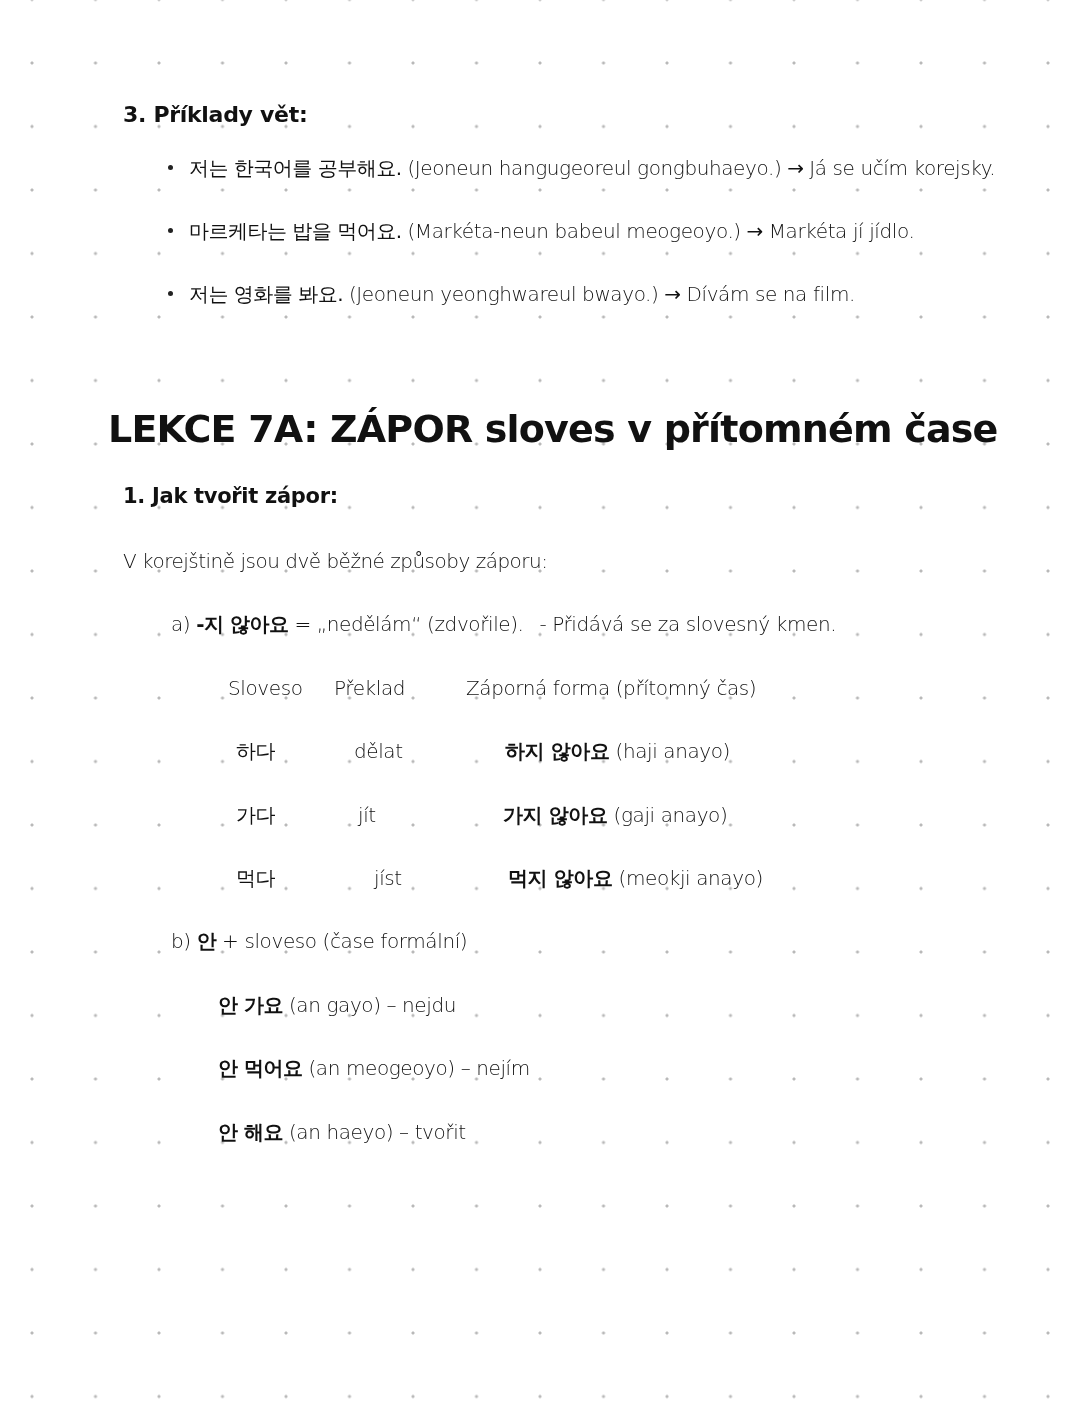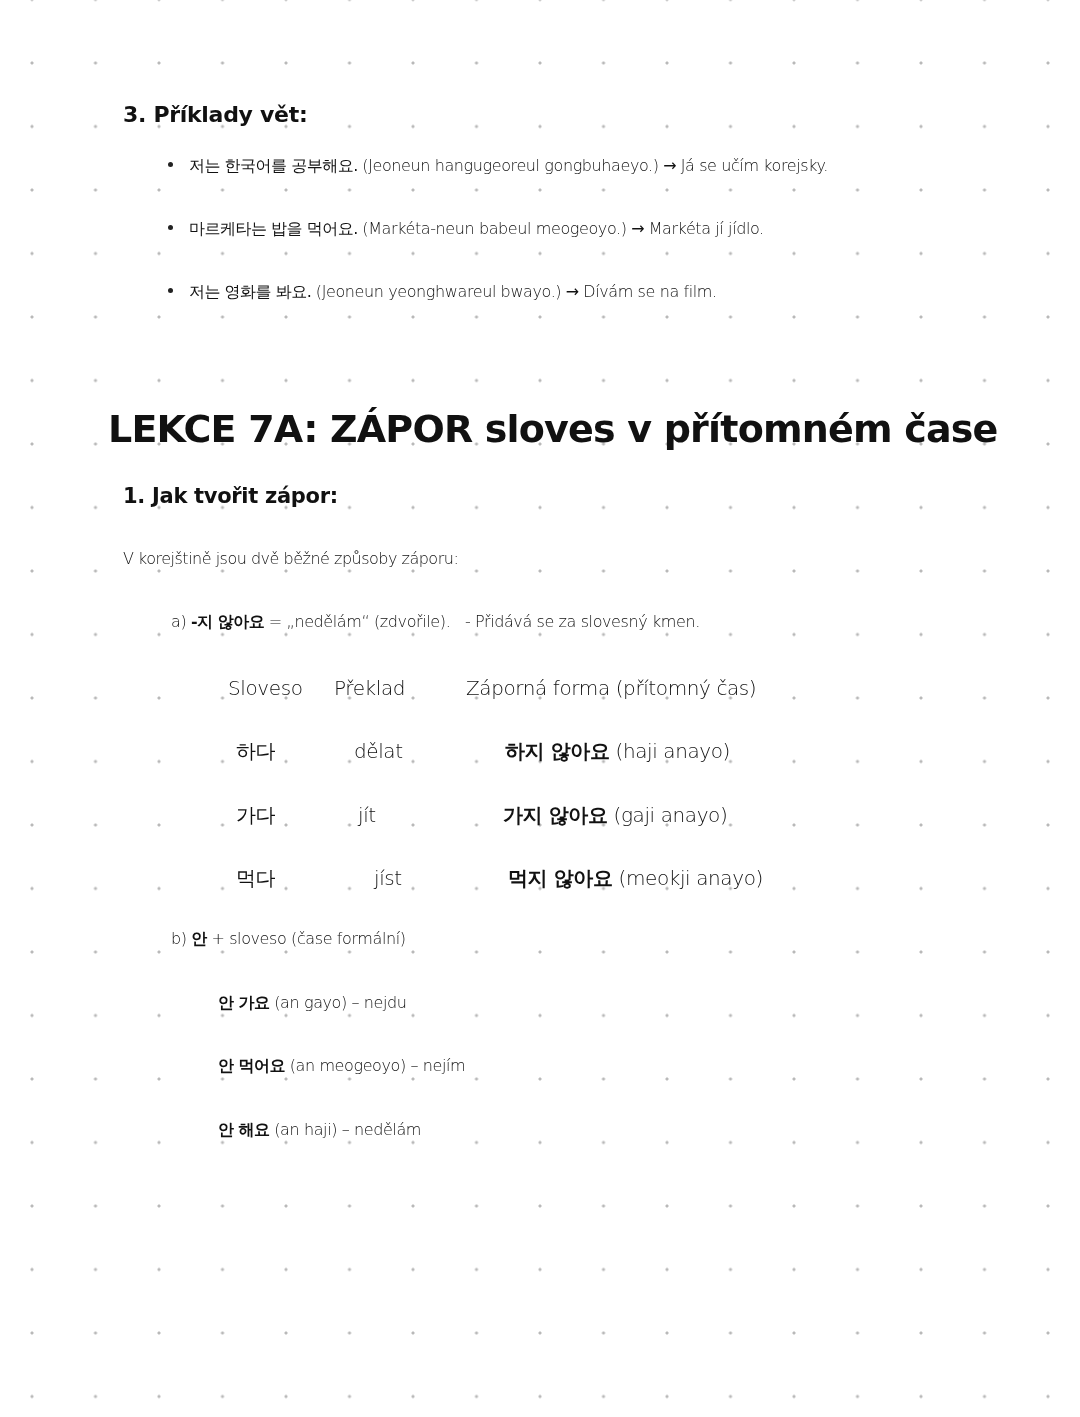--- a/index.html
+++ b/index.html
@@ -33,21 +33,21 @@
   .hand {
     font-family: "DejaVu Sans", sans-serif;
     font-weight: 300;
     letter-spacing: -0.4px;
   }
   .ko { font-family: "DejaVu Sans", sans-serif; }
   .bold { font-weight: bold; }
 
   .h3 { font-size: 22px; font-weight: bold; letter-spacing: -0.3px; }
   .h1 { font-size: 38px; font-weight: bold; letter-spacing: -0.8px; }
-  .body-text { font-size: 16px; letter-spacing: -0.5px; }
+  .body-text { font-size: 20px; letter-spacing: -0.5px; }
   .bullet-dot {
     display: inline-block;
     width: 5px; height: 5px;
     border-radius: 50%;
     background: #222;
     vertical-align: middle;
     margin-right: 16px;
     position: relative;
     top: -2px;
   }
@@ -120,14 +120,14 @@
 
 <div class="line body-text" style="left:218px; top:995px;">
   <span class="ko bold">안 가요</span><span class="hand"> (an gayo) – nejdu</span>
 </div>
 
 <div class="line body-text" style="left:218px; top:1058px;">
   <span class="ko bold">안 먹어요</span><span class="hand"> (an meogeoyo) – nejím</span>
 </div>
 
 <div class="line body-text" style="left:218px; top:1122px;">
-  <span class="ko bold">안 해요</span><span class="hand"> (an haji) – nedělám</span>
+  <span class="ko bold">안 해요</span><span class="hand"> (an haeyo) – tvořit</span>
 </div>
 
 </body></html>

